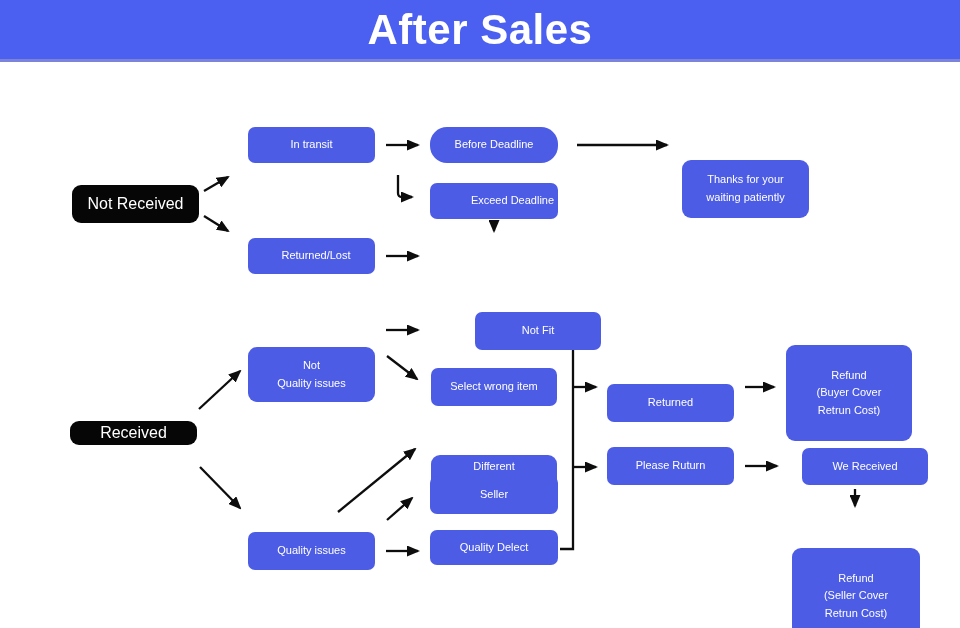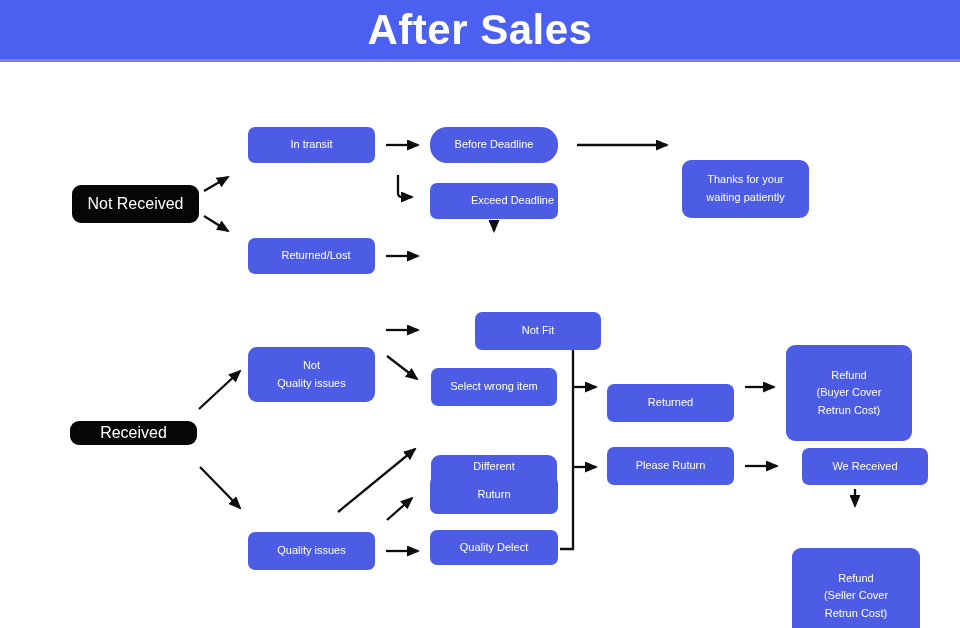--- a/index.html
+++ b/index.html
@@ -83,21 +83,21 @@
     <div class="node" style="left:430px;top:118px;width:128px;height:36px;padding-left:40px;">Exceed Deadline</div>
     <div class="node big" style="left:682px;top:61px;width:127px;height:58px;">Thanks for your
 waiting patiently</div>
     <div class="node black" style="left:70px;top:356px;width:127px;height:24px;">Received</div>
     <div class="node big" style="left:248px;top:248px;width:127px;height:55px;">Not
 Quality issues</div>
     <div class="node" style="left:431px;top:247px;width:126px;height:38px;margin-left:44px;">Not Fit</div>
     <div class="node" style="left:431px;top:303px;width:126px;height:38px;">Select wrong item</div>
     <div class="node big" style="left:431px;top:356px;width:126px;height:42px;">Different
 Quantity</div>
-    <div class="node" style="left:430px;top:411px;width:128px;height:38px;">Ruturn</div>
+    <div class="node" style="left:430px;top:411px;width:128px;height:38px;">Seller</div>
     <div class="node" style="left:430px;top:465px;width:128px;height:35px;">Quality Delect</div>
     <div class="node" style="left:248px;top:467px;width:127px;height:38px;">Quality issues</div>
     <div class="node" style="left:607px;top:285px;width:127px;height:38px;margin-top:34px;">Returned</div>
     <div class="node" style="left:607px;top:382px;width:127px;height:38px;">Please Ruturn</div>
     <div class="node big" style="left:786px;top:246px;width:126px;height:96px;">Refund
 (Buyer Cover
 Retrun Cost)</div>
     <div class="node" style="left:790px;top:383px;width:126px;height:37px;margin-left:12px;">We Received</div>
     <div class="node big" style="left:792px;top:449px;width:128px;height:96px;">Refund
 (Seller Cover

